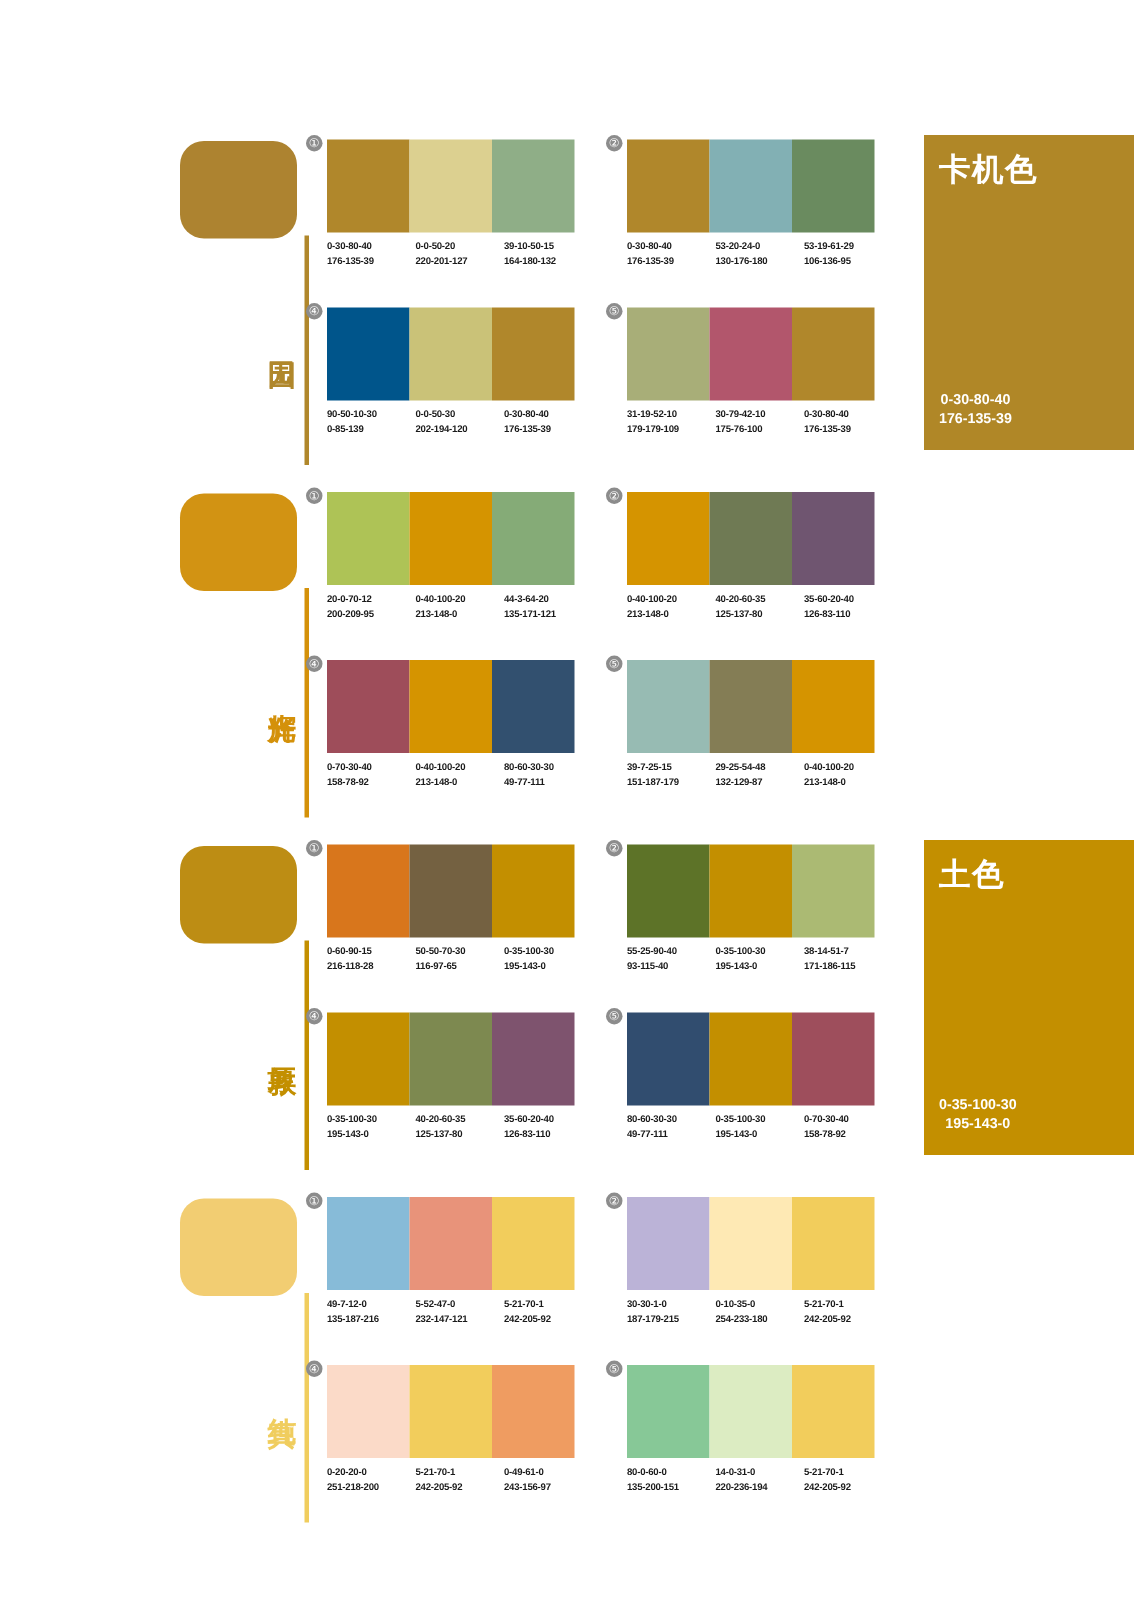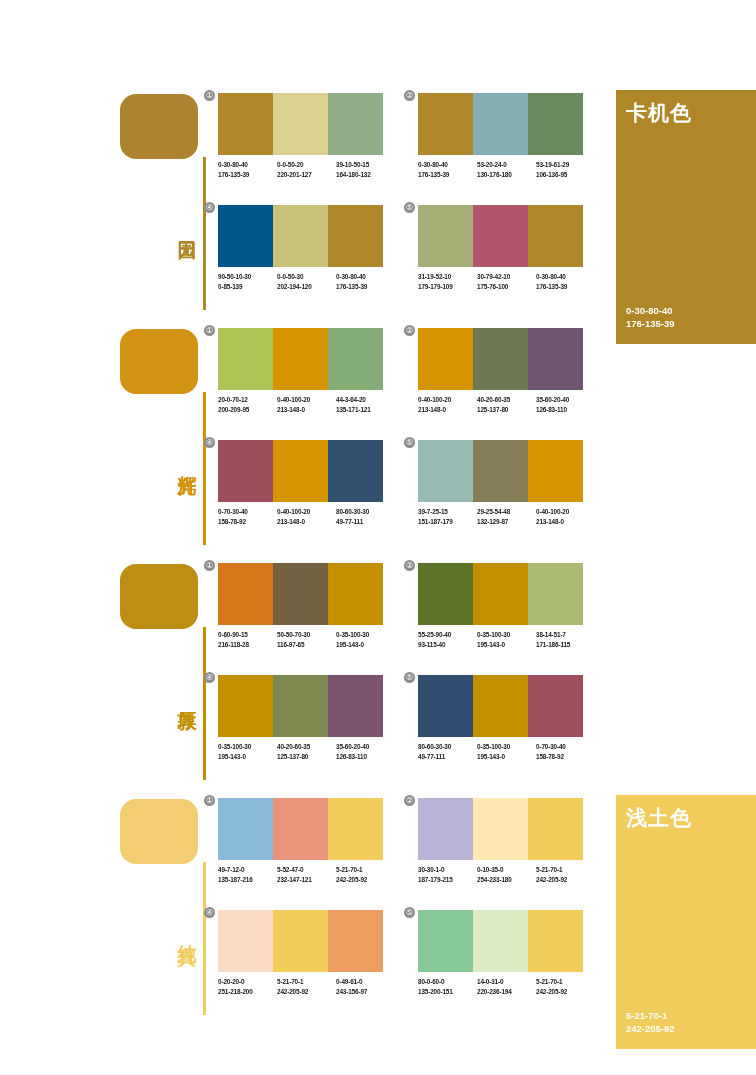--- a/index.html
+++ b/index.html
@@ -59,22 +59,23 @@
 
   .codes { display: flex; width: 178px; margin-top: 5px; }
   .code { width: 59px; font-size: 6.4px; line-height: 9.5px; font-weight: bold;
           color: #1a1a1a; letter-spacing: -0.15px;
           font-family: "Liberation Sans", sans-serif; white-space: nowrap; }
   .code .rgb { display: block; }
 
   
   .card {
     position: absolute; left: 616px; top: 5px;
-    width: 140px; height: 254px;
+    width: 140px; height: 210px;
     color: #ffffff;
+    text-align: center;
   }
   .card-title {
     position: absolute; left: 10px; top: 9px;
     font-size: 21px; font-weight: bold; letter-spacing: 1px;
     font-family: "DejaVu Sans", "Liberation Sans", sans-serif;
   }
   .card-codes {
     position: absolute; left: 10px; bottom: 14px;
     font-size: 9.5px; font-weight: bold; line-height: 13px;
     font-family: "Liberation Sans", sans-serif;
@@ -279,20 +280,27 @@
           <div class="sw" style="background:#9e4e5c"></div>
         </div>
         <div class="codes">
           <div class="code"><span>80-60-30-30</span><span class="rgb">49-77-111</span></div>
           <div class="code"><span>0-35-100-30</span><span class="rgb">195-143-0</span></div>
           <div class="code"><span>0-70-30-40</span><span class="rgb">158-78-92</span></div>
         </div>
       </div>
 
     </div>
+    <div class="card" style="background:#c38f00">
+      <div class="card-title">土色</div>
+      <div class="card-codes">
+        <span>0-35-100-30</span>
+        <span>195-143-0</span>
+      </div>
+    </div>
   </div>
 
   <div class="section sec4">
     <div class="key-chip" style="background:#f2cd72"></div>
     <div class="key-rule" style="background:#f0cd5e"></div>
     <div class="key-name" style="color:#f0cd5e">纯真</div>
     <div class="combos">
 
       <div class="combo c-a r-top">
         <div class="badge">①</div>
@@ -344,22 +352,15 @@
           <div class="sw" style="background:#f2cd5c"></div>
         </div>
         <div class="codes">
           <div class="code"><span>80-0-60-0</span><span class="rgb">135-200-151</span></div>
           <div class="code"><span>14-0-31-0</span><span class="rgb">220-236-194</span></div>
           <div class="code"><span>5-21-70-1</span><span class="rgb">242-205-92</span></div>
         </div>
       </div>
 
     </div>
-    <div class="card" style="background:#f2cd5c">
-      <div class="card-title">浅土色</div>
-      <div class="card-codes">
-        <span>5-21-70-1</span>
-        <span>242-205-92</span>
-      </div>
-    </div>
   </div>
 
 </div>
 
 </body></html>

